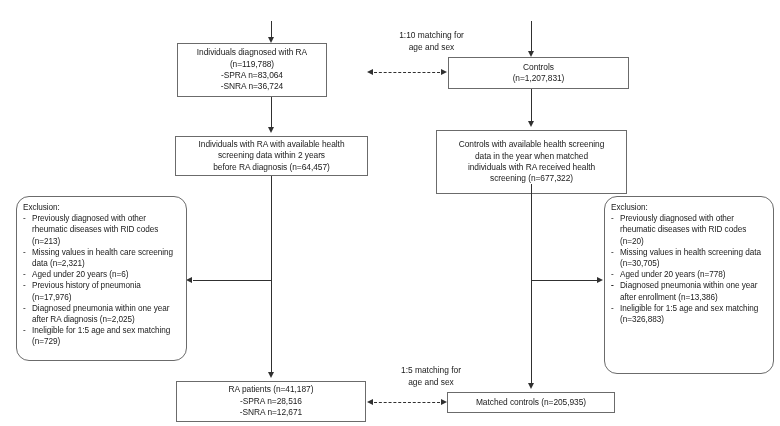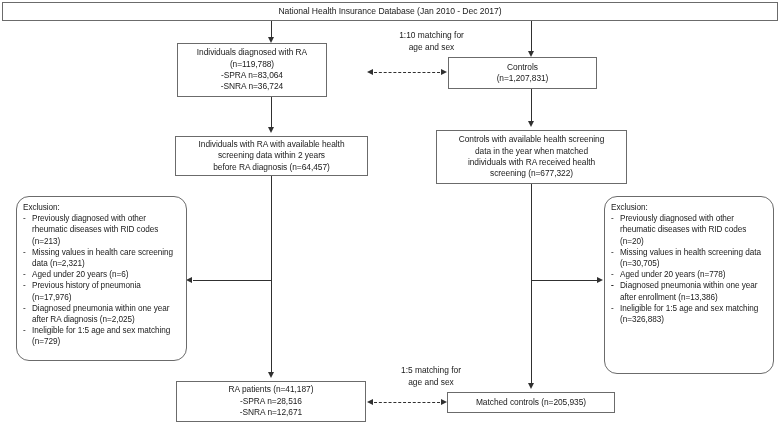--- a/index.html
+++ b/index.html
@@ -36,25 +36,25 @@
   #title-box {
     left: 2px;
     top: 2px;
     width: 776px;
     height: 19px;
     font-size: 8.6px;
   }
 
   
   #ra-box   { left: 177px; top: 43px;  width: 150px; height: 54px; }
-  #ctrl-box { left: 448px; top: 57px;  width: 149px; height: 32px; }
+  #ctrl-box { left: 448px; top: 57px;  width: 181px; height: 32px; }
 
   
   #ra-screen-box   { left: 175px; top: 136px; width: 193px; height: 40px; }
-  #ctrl-screen-box { left: 436px; top: 130px; width: 191px; height: 54px; }
+  #ctrl-screen-box { left: 436px; top: 130px; width: 191px; height: 64px; }
 
   
   .excl {
     align-items: flex-start;
     justify-content: flex-start;
     text-align: left;
     padding: 5px 6px 5px 6px;
     font-size: 8.2px;
     line-height: 11.2px;
     border-radius: 13px;
@@ -129,23 +129,20 @@
     text-align: center;
     white-space: nowrap;
     color: #1a1a1a;
   }
 </style>
 </head>
 <body>
 
 <div id="flow">
 
-  <div class="box" id="title-box">
-    <span class="ln">National Health Insurance Database (Jan 2010 - Dec 2017)</span>
-  </div>
 
   <div class="vline" style="left:271px; top:21px; height:16px;"></div>
   <div class="arrow-down" style="left:268px; top:37px;"></div>
 
   <div class="vline" style="left:531px; top:21px; height:30px;"></div>
   <div class="arrow-down" style="left:528px; top:51px;"></div>
 
   <div class="box" id="ra-box">
     <span class="ln">Individuals diagnosed with RA</span>
     <span class="ln">(n=119,788)</span>

